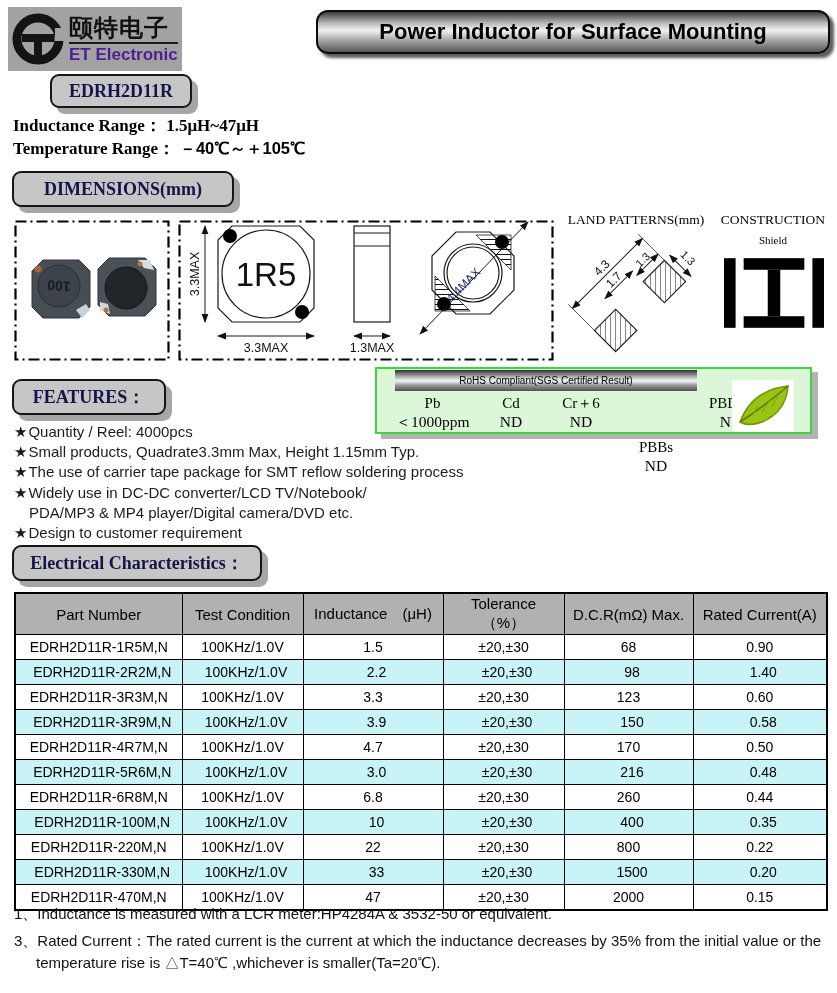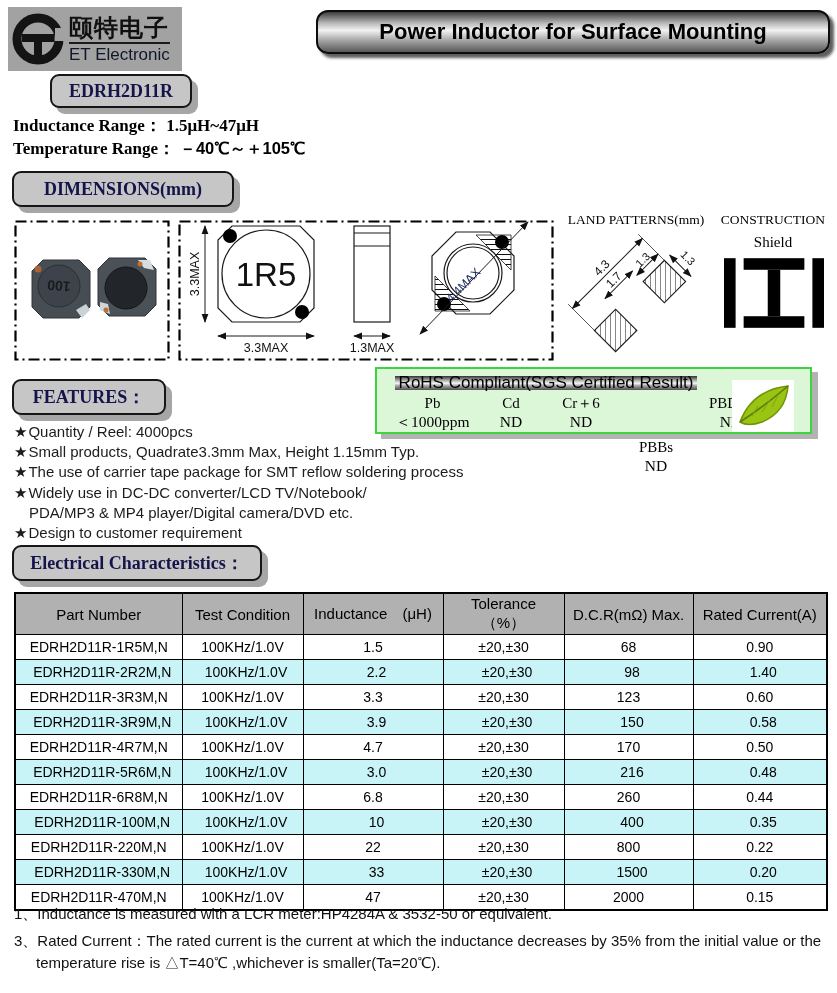--- a/index.html
+++ b/index.html
@@ -5,21 +5,21 @@
   html,body{margin:0;padding:0;background:#fff;}
   .page{position:relative;width:837px;height:993px;background:#ffffff;
         font-family:"Liberation Sans",sans-serif;overflow:hidden;}
 
   
   .logo-block{position:absolute;left:8px;top:7px;width:174px;height:64px;
               background:#a2a2a2;display:flex;align-items:center;gap:3px;padding:0 2px;box-sizing:border-box;}
   .logo-text{display:flex;flex-direction:column;}
   .logo-cn{font-size:24px;font-weight:bold;color:#101010;line-height:28px;letter-spacing:1px;
            border-bottom:2px solid #1b1b1b;}
-  .logo-en{font-size:17px;font-weight:normal;color:#0f172a;line-height:21px;}
+  .logo-en{font-size:17px;font-weight:bold;color:#4c1d95;line-height:21px;}
   .title-banner{position:absolute;left:316px;top:10px;width:514px;height:44px;box-sizing:border-box;
                 border:2px solid #0c0c0c;border-radius:12px;
                 background:linear-gradient(180deg,#3c3c3c 0%,#b9b9b9 28%,#f2f2f2 46%,#a8a8a8 70%,#585858 100%);
                 box-shadow:4px 4px 3px rgba(40,40,40,.75);
                 display:flex;align-items:center;justify-content:center;
                 font-size:22px;font-weight:bold;color:#000;}
 
   
   .badge{position:absolute;background:#c6c6c6;border:2px solid #161616;border-radius:9px;
          box-shadow:6px 6px 0 #a6a6a6;display:flex;align-items:center;justify-content:center;
@@ -37,30 +37,30 @@
 
   
   .photo-svg{position:absolute;left:14px;top:220px;}
   .draw-svg{position:absolute;left:178px;top:220px;}
   .land-label{position:absolute;left:558px;top:212px;width:156px;text-align:center;
               font-family:"Liberation Serif",serif;font-size:13.5px;color:#000;}
   .land-svg{position:absolute;left:560px;top:226px;}
   .constr-label{position:absolute;left:712px;top:212px;width:122px;text-align:center;
                 font-family:"Liberation Serif",serif;font-size:13.5px;color:#000;}
   .shield-label{position:absolute;left:712px;top:234px;width:122px;text-align:center;
-                font-family:"Liberation Serif",serif;font-size:15px;color:#000;}
+                font-family:"Liberation Serif",serif;font-size:11px;color:#000;}
   .constr-svg{position:absolute;left:724px;top:256px;}
 
   
   .rohs-box{position:absolute;left:375px;top:367px;width:437px;height:67px;box-sizing:border-box;
             background:#dcf7d7;border:2px solid #3ed43e;box-shadow:6px 5px 0 #b3b3b3;}
-  .rohs-banner{position:absolute;left:18px;top:7px;width:302px;height:14px;
+  .rohs-banner{position:absolute;left:18px;top:1px;width:302px;height:21px;
                background:linear-gradient(180deg,#303030 0%,#bcbcbc 35%,#f5f5f5 52%,#9b9b9b 72%,#4f4f4f 100%);
                display:flex;align-items:center;justify-content:center;
-               font-size:17px;color:#000;}
+               font-size:10px;color:#000;}
   .rohs-grid{position:absolute;left:8px;top:26px;display:flex;}
   .rohs-col{display:flex;flex-direction:column;align-items:center;
             font-family:"Liberation Serif",serif;color:#000;text-align:right;}
   .rohs-col .nm{font-size:15px;line-height:17px;}
   .rohs-col .vl{font-size:15.5px;line-height:19px;}
   .leaf-svg{position:absolute;right:16px;top:11px;}
 
   
   .features-list{position:absolute;left:14px;top:422px;font-size:15px;color:#1c1c1c;}
   .feature-item{line-height:20.2px;white-space:pre;}

